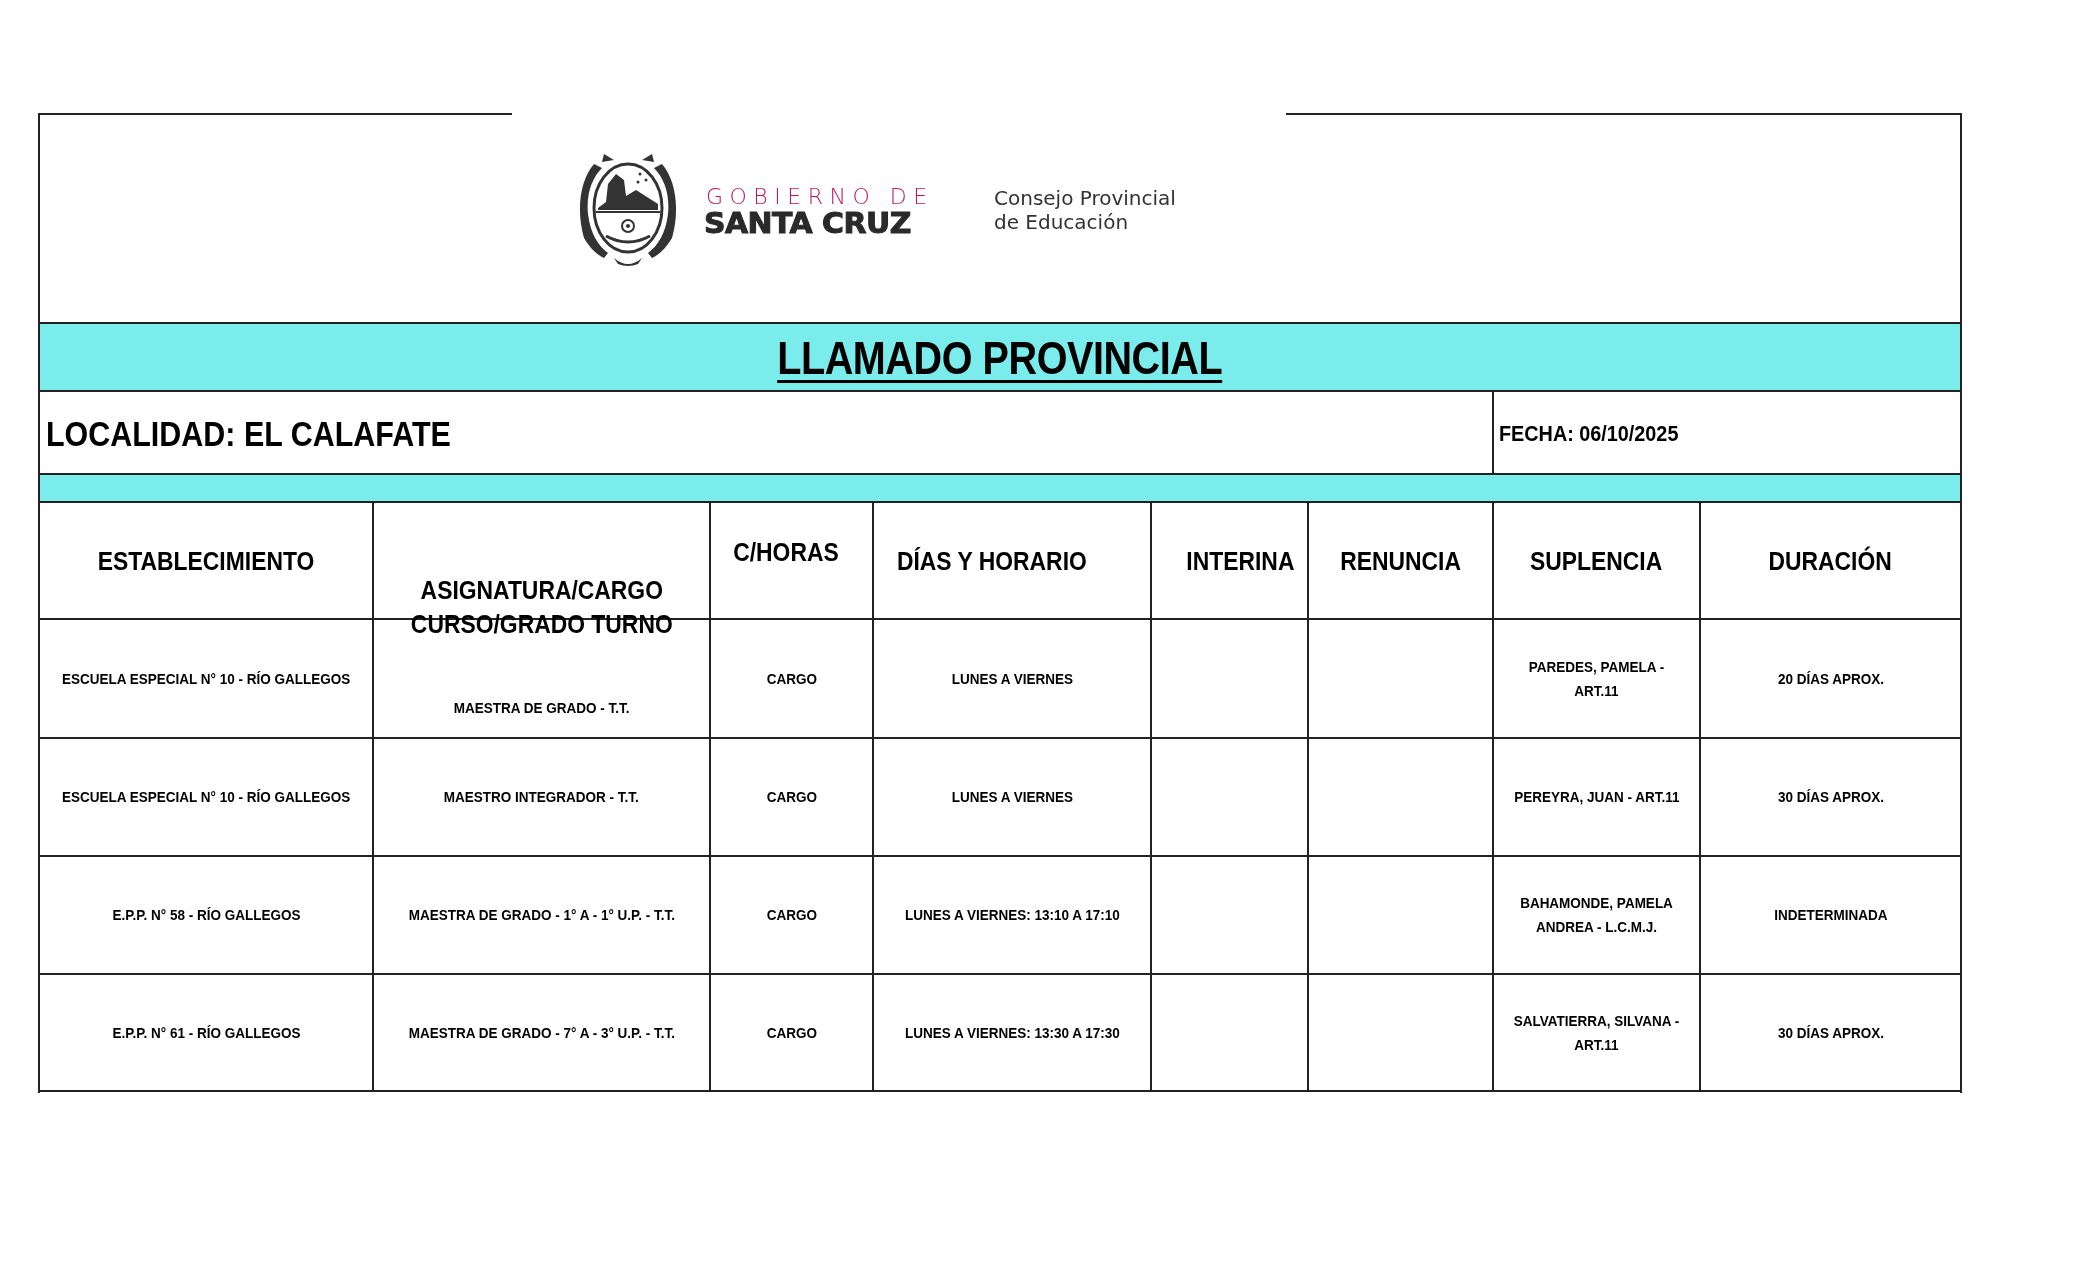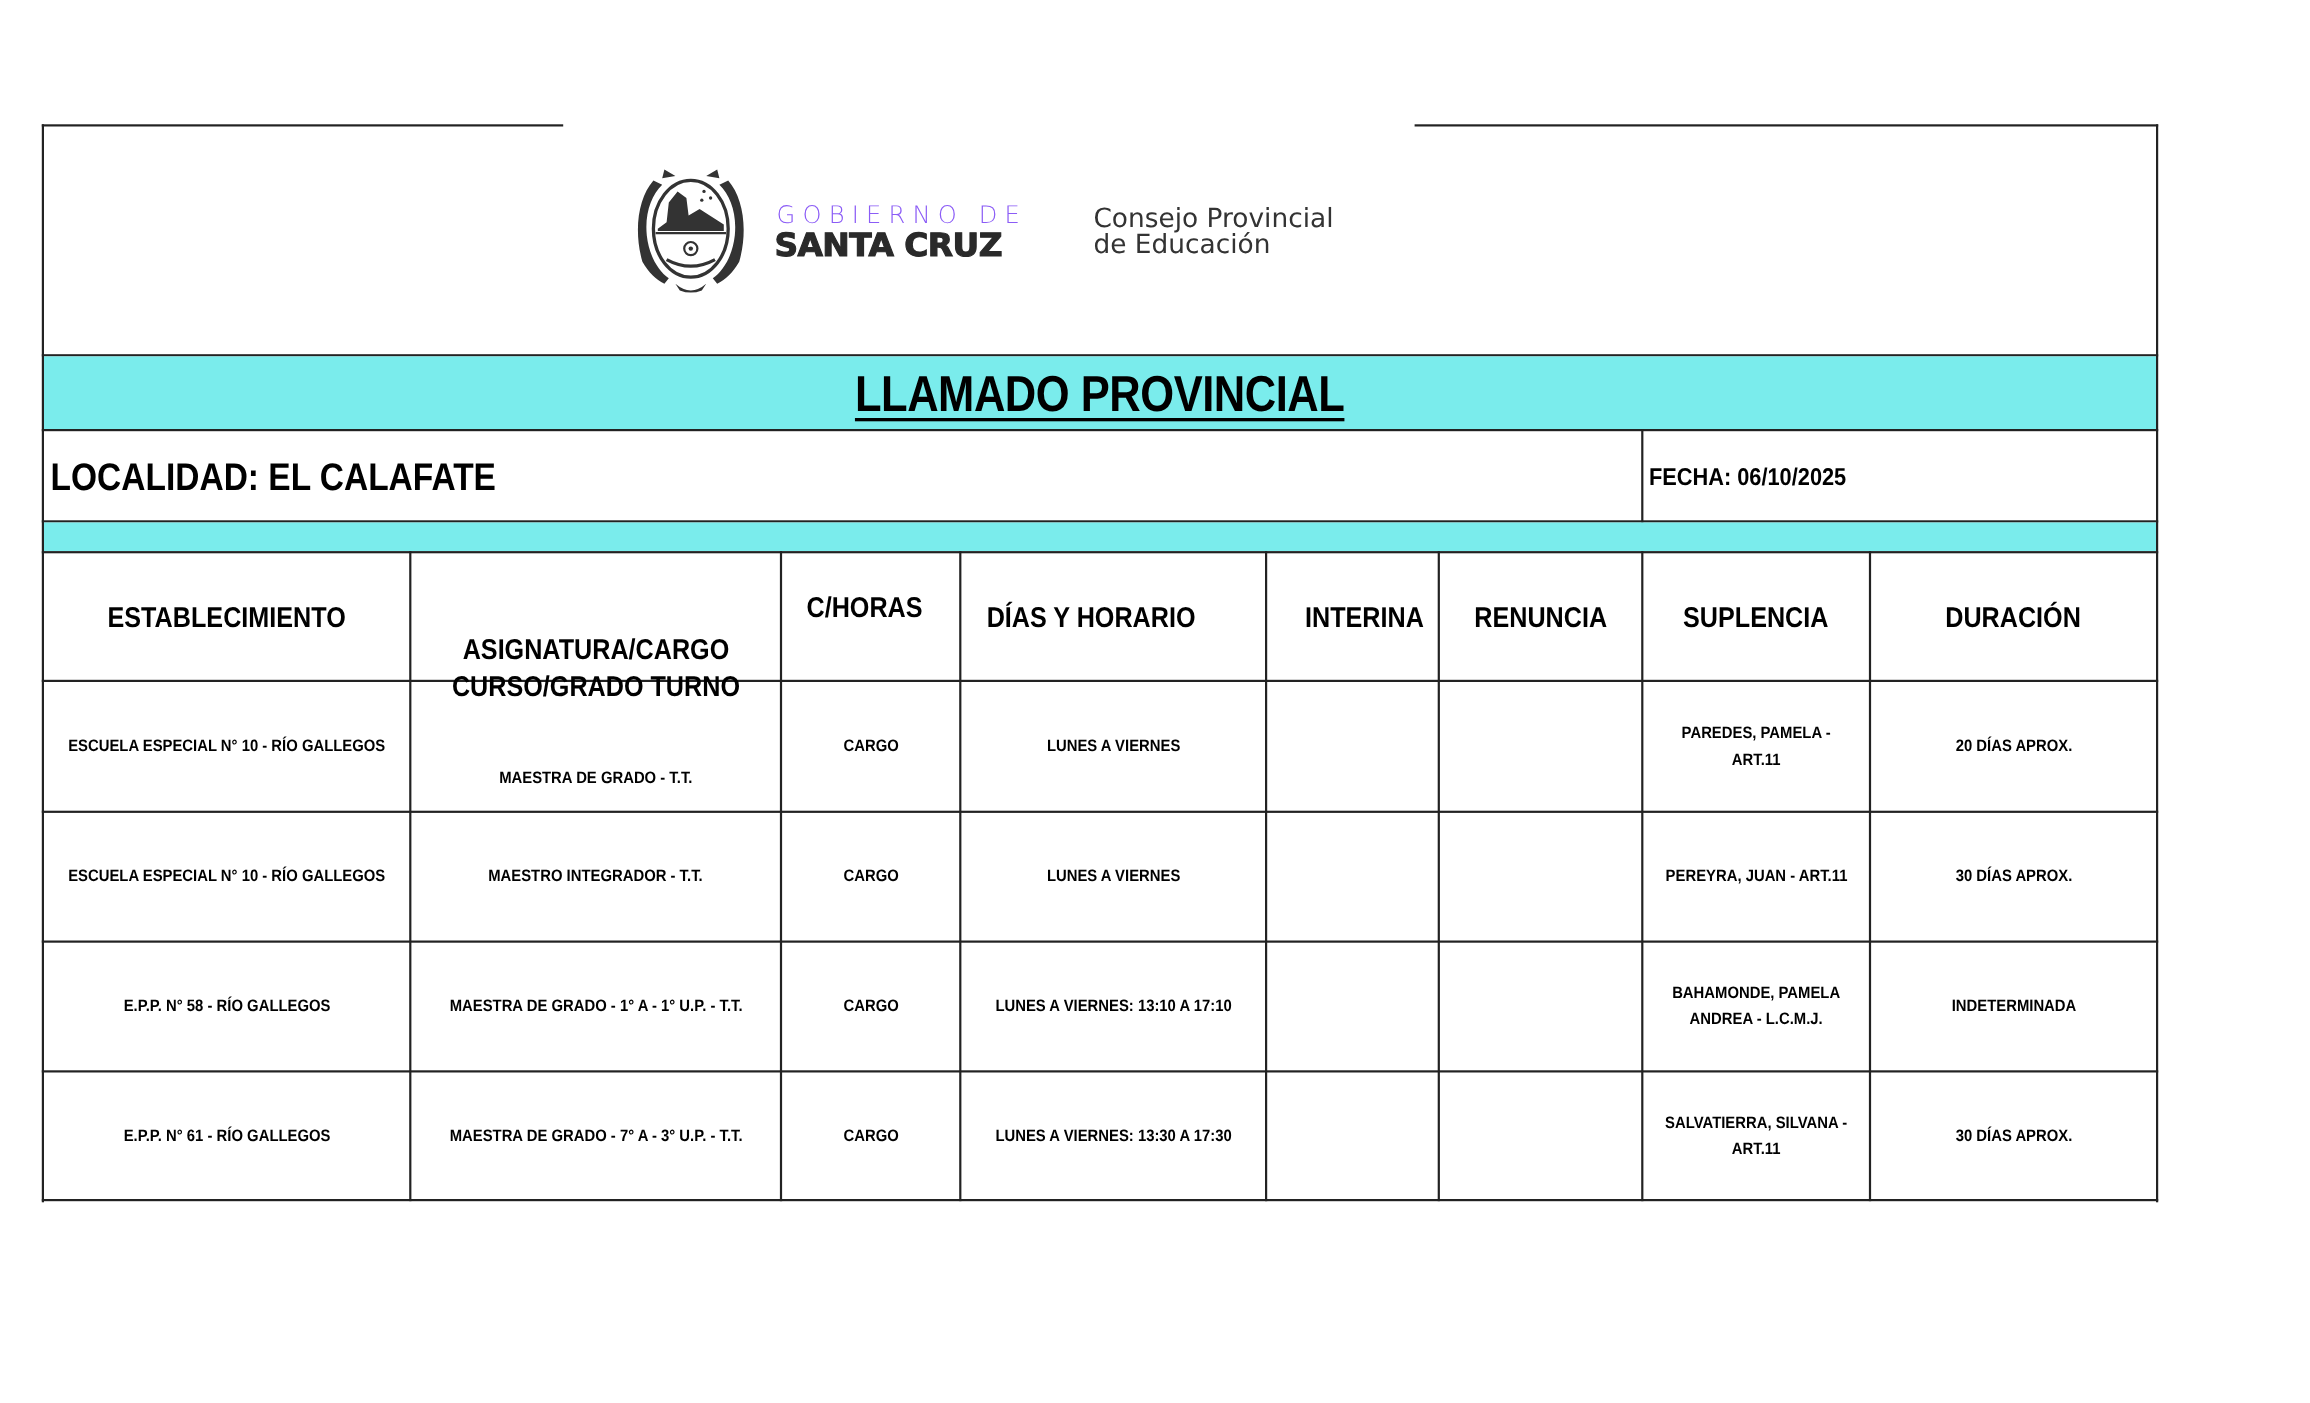--- a/index.html
+++ b/index.html
@@ -5,26 +5,26 @@
   html, body { margin: 0; padding: 0; background: #ffffff; }
   body { width: 2100px; height: 1275px; position: relative; overflow: hidden;
          font-family: "Liberation Sans", sans-serif; color: #000; }
   .abs { position: absolute; box-sizing: border-box; }
   .hline { position: absolute; height: 2px; background: #222; }
   .vline { position: absolute; width: 2px; background: #222; }
   .cyan { position: absolute; background: #7aecec; }
 
   
   .logo-emblem { left: 574px; top: 150px; width: 108px; height: 120px; }
-  .gob-1 { left: 706px; top: 184px; font-size: 22px; letter-spacing: 6.5px; color: #8b5cf6;
+  .gob-1 { left: 706px; top: 184px; font-size: 22px; letter-spacing: 6.5px; color: #be185d;
            font-family: "DejaVu Sans", sans-serif; font-weight: 300; white-space: nowrap; line-height: 26px; }
   .gob-2 { left: 704px; top: 207px; font-size: 29px; font-weight: 900; color: #2a2a2a;
            font-family: "DejaVu Sans", sans-serif; white-space: nowrap; line-height: 32px;
            letter-spacing: -0.5px; transform: scaleX(1.03); transform-origin: left; -webkit-text-stroke: 1px #2a2a2a; }
-  .cpe { left: 994px; top: 186px; font-size: 24px; color: #333; line-height: 24px;
+  .cpe { left: 994px; top: 186px; font-size: 20px; color: #333; line-height: 24px;
          font-family: "DejaVu Sans", sans-serif; white-space: nowrap; }
 
   .title { left: 39px; width: 1921px; top: 325px; height: 66px; display: flex; align-items: center; justify-content: center; }
   .title span { font-size: 46px; font-weight: bold; text-decoration: underline; text-decoration-thickness: 3px;
                 text-underline-offset: 6px; display: inline-block; transform: scaleX(0.86); white-space: nowrap; letter-spacing: -0.5px; }
 
   .localidad { left: 46px; top: 393px; height: 81px; display: flex; align-items: center; }
   .localidad span { font-size: 35px; font-weight: bold; display: inline-block; transform: scaleX(0.87); transform-origin: left; white-space: nowrap; }
   .fecha { left: 1499px; top: 393px; height: 81px; display: flex; align-items: center; }
   .fecha span { font-size: 22px; font-weight: bold; display: inline-block; transform: scaleX(0.9); transform-origin: left; white-space: nowrap; }

